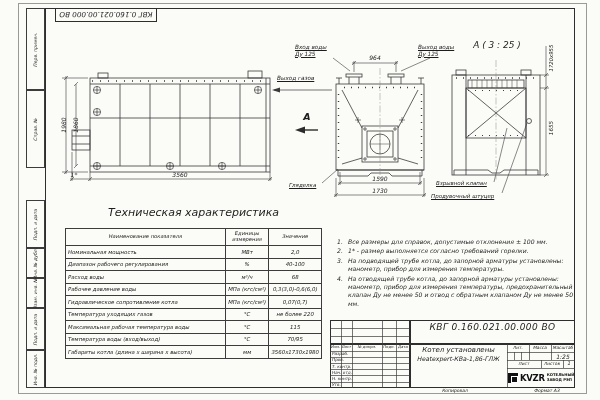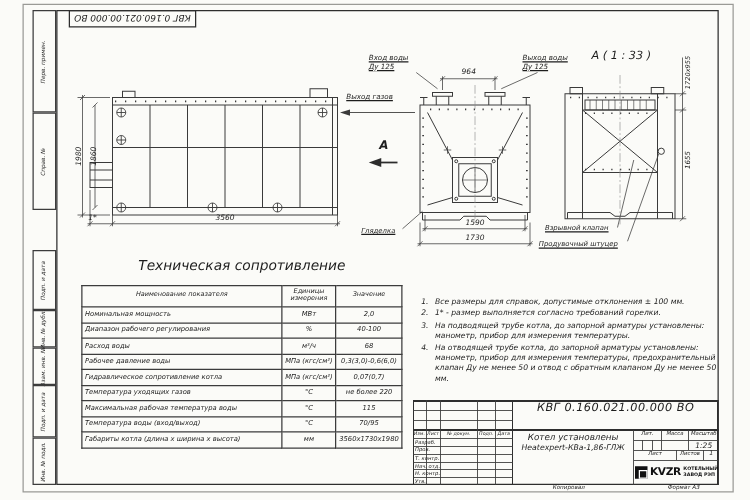--- a/index.html
+++ b/index.html
@@ -194,25 +194,25 @@
 </div>
 <span class="lbl ctr" style="left:353px;top:55px;width:44px;font-size:6px">964</span>
 <span class="lbl u" style="left:277px;top:75px;font-size:5.7px">Выход газов</span>
 <span class="lbl ctr" style="left:297px;top:112px;width:20px;font-size:9.5px;font-weight:bold">А</span>
 <span class="lbl u" style="left:289px;top:182px;font-size:5.5px">Гляделка</span>
 <span class="lbl ctr" style="left:355px;top:176px;width:50px;font-size:6px">1590</span>
 <span class="lbl ctr" style="left:355px;top:188px;width:50px;font-size:6px">1730</span>
 <span class="lbl u" style="left:436px;top:180px;font-size:5.5px">Взрывной клапан</span>
 <span class="lbl u" style="left:431px;top:193px;font-size:5.5px">Продувочный штуцер</span>
 
-<span class="lbl ctr" style="left:460px;top:40px;width:74px;font-size:9px">А ( 1 : 33 )</span>
+<span class="lbl ctr" style="left:460px;top:40px;width:74px;font-size:9px">А ( 3 : 25 )</span>
 <span class="vtext" style="left:534px;top:54px;width:34px;font-size:5.3px">1720х955</span>
 <span class="vtext" style="left:534px;top:124px;width:34px;font-size:5.6px">1655</span>
 
-<span class="lbl ctr" style="left:65px;top:207px;width:257px;font-size:11px">Техническая сопротивление</span>
+<span class="lbl ctr" style="left:65px;top:207px;width:257px;font-size:11px">Техническая характеристика</span>
 <table class="spec">
   <tbody>
       <tr class="hd">
     <th style="width:165px">Наименование показателя</th>
     <th style="width:44px">Единицы измерения</th>
     <th style="width:48px">Значение</th>
   </tr>
   <tr>
         <td>Номинальная мощность</td>
         <td class="c">МВт</td>

